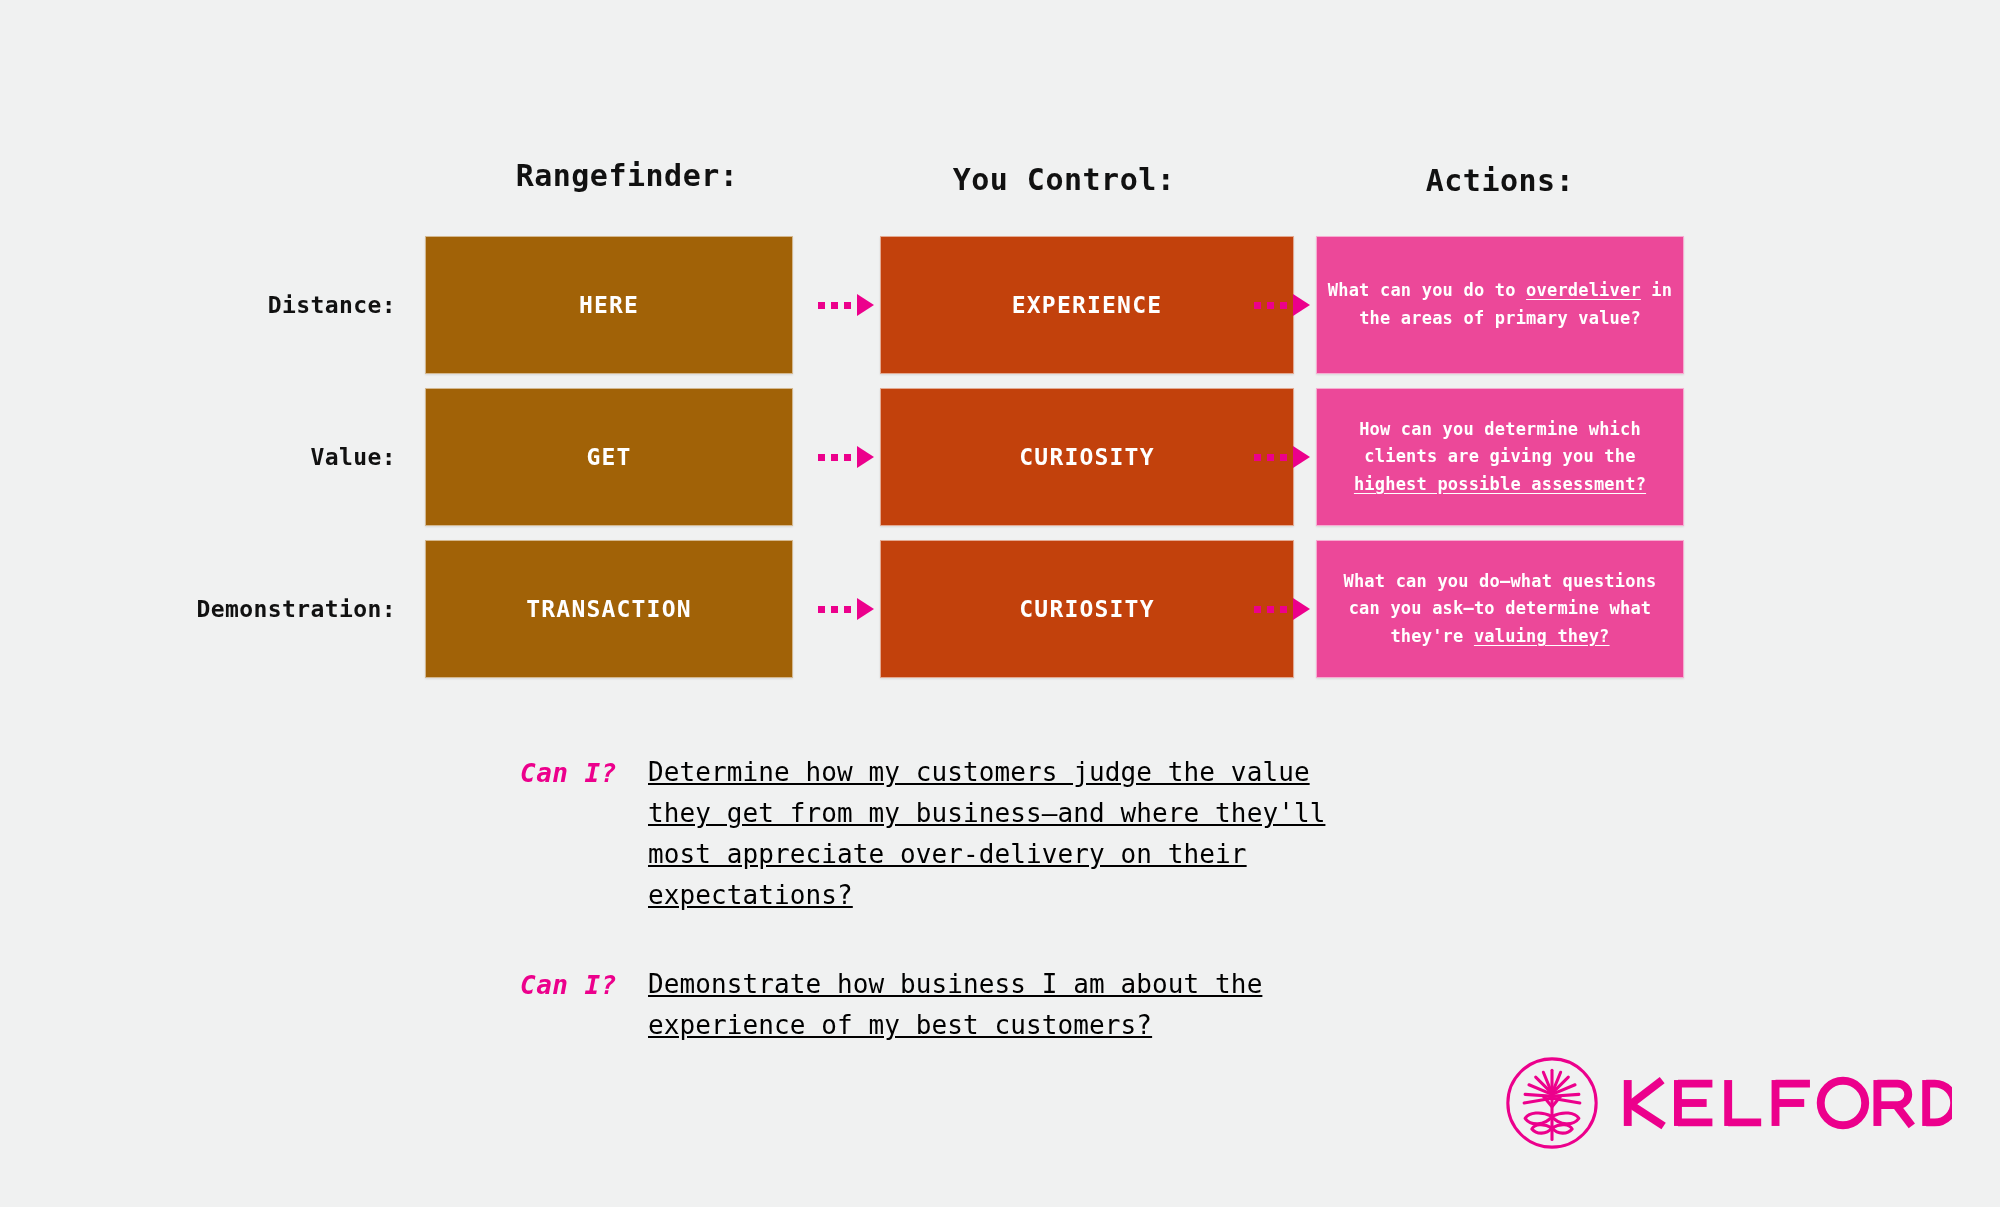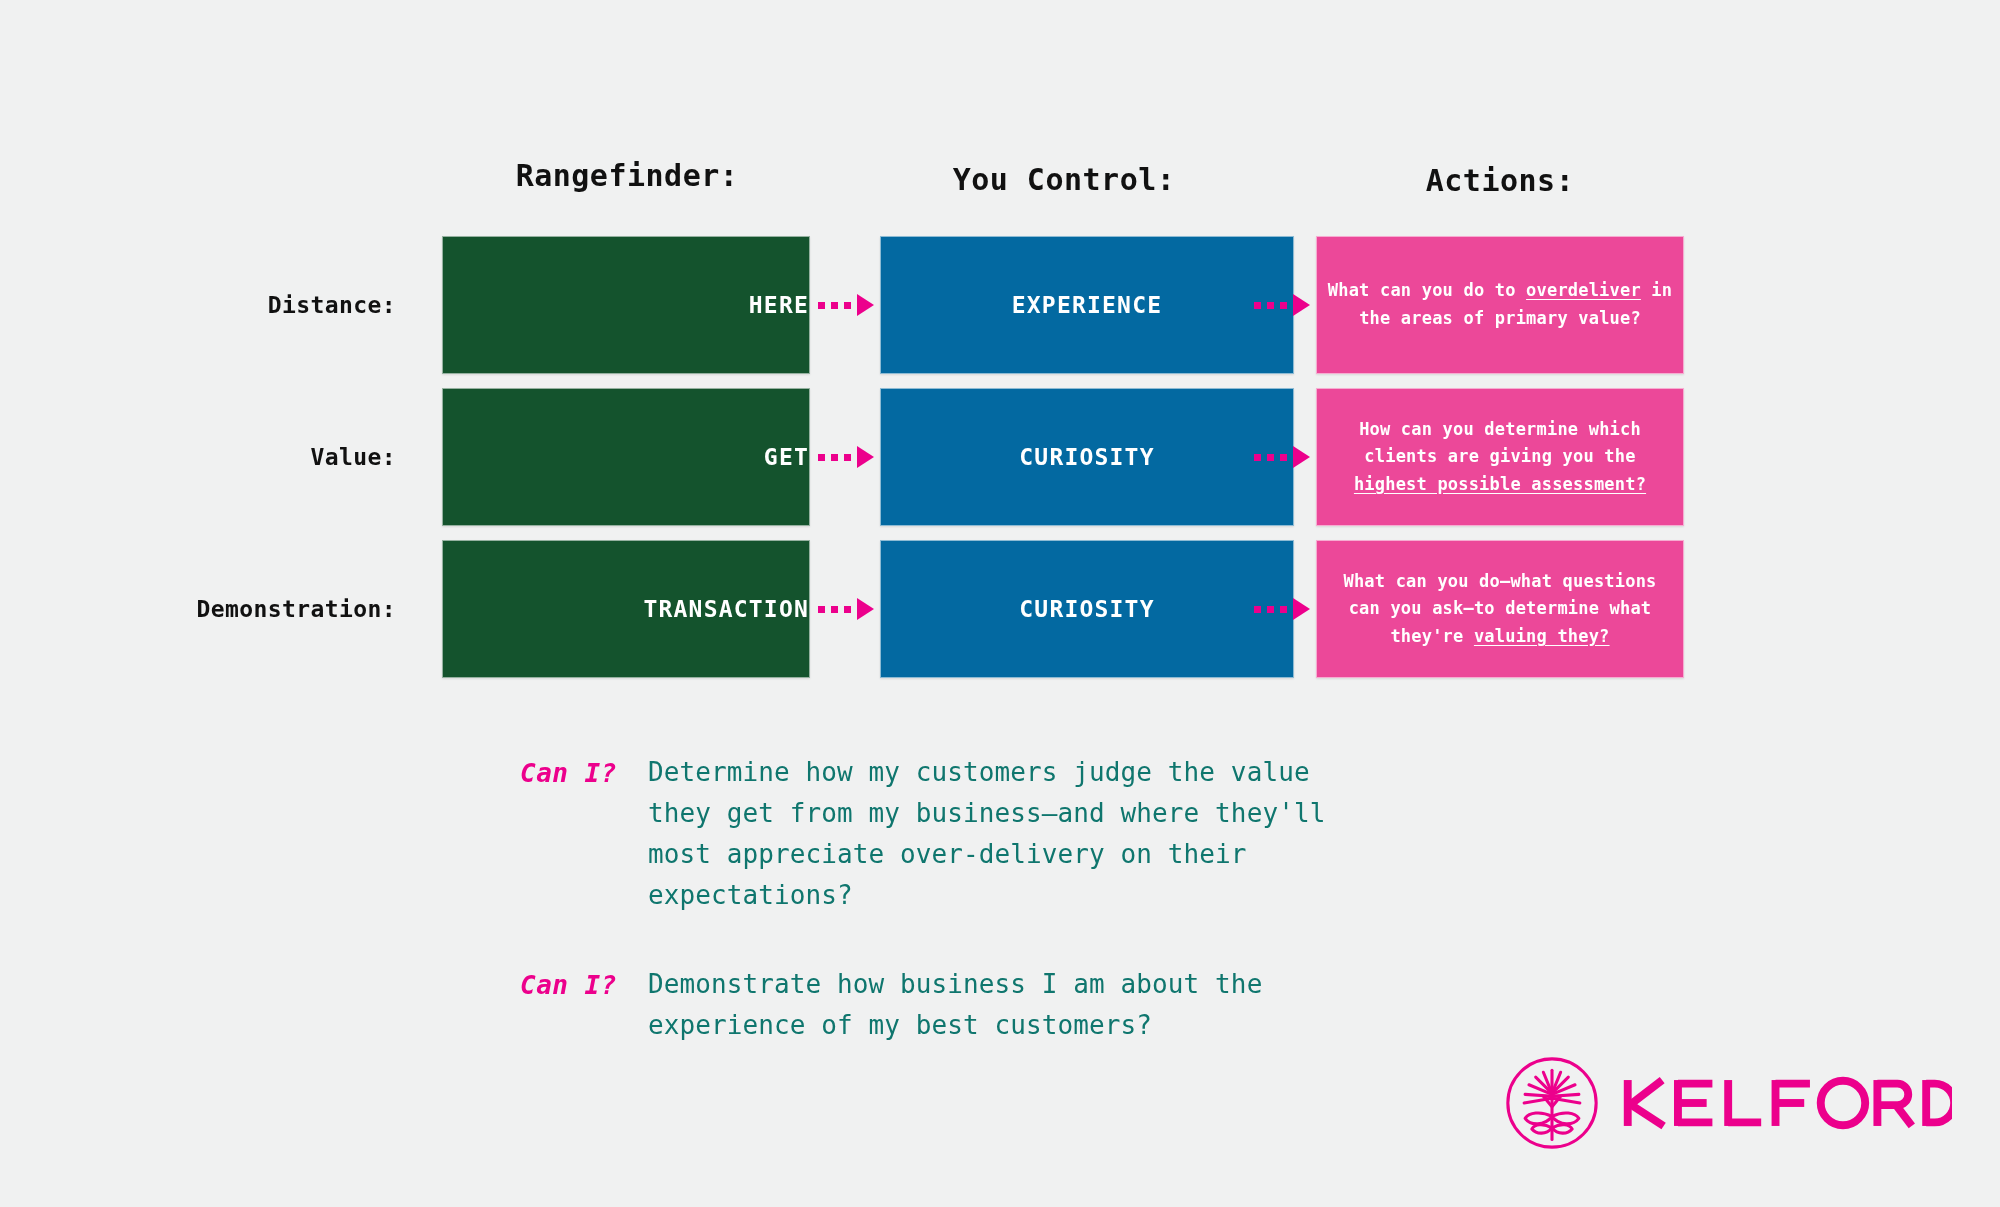--- a/index.html
+++ b/index.html
@@ -71,29 +71,28 @@
     top: 0;
     height: 138px;
     box-sizing: border-box;
     display: flex;
     align-items: center;
     justify-content: center;
     border: 1px solid rgba(255,255,255,0.55);
     box-shadow: 0 1px 2px rgba(0,0,0,0.10);
   }
   .cell.c1 {
-    left: 442px;
+    left: 425px;
     width: 368px;
-    background: #14532d;
-    justify-content: flex-end;
+    background: #a16207;
   }
   .cell.c2 {
     left: 880px;
     width: 414px;
-    background: #0369a1;
+    background: #c2410c;
   }
   .cell.c3 {
     left: 1316px;
     width: 368px;
     background: #ec4899;
     padding: 0 8px;
   }
 
   .cell-label {
     color: #ffffff;
@@ -167,23 +166,24 @@
     font-style: italic;
     letter-spacing: 0.5px;
     line-height: 1.55;
     padding-top: 1px;
   }
   .q-body {
     flex: 1 1 auto;
     font-size: 26px;
     font-weight: 400;
     line-height: 1.58;
-    color: #0f766e;
+    color: #000000;
     letter-spacing: 0.1px;
     max-width: 720px;
+    text-decoration: underline;
   }
 
   
   .logo {
     position: absolute;
     right: 48px;
     bottom: 56px;
     display: flex;
     align-items: center;
     gap: 22px;

